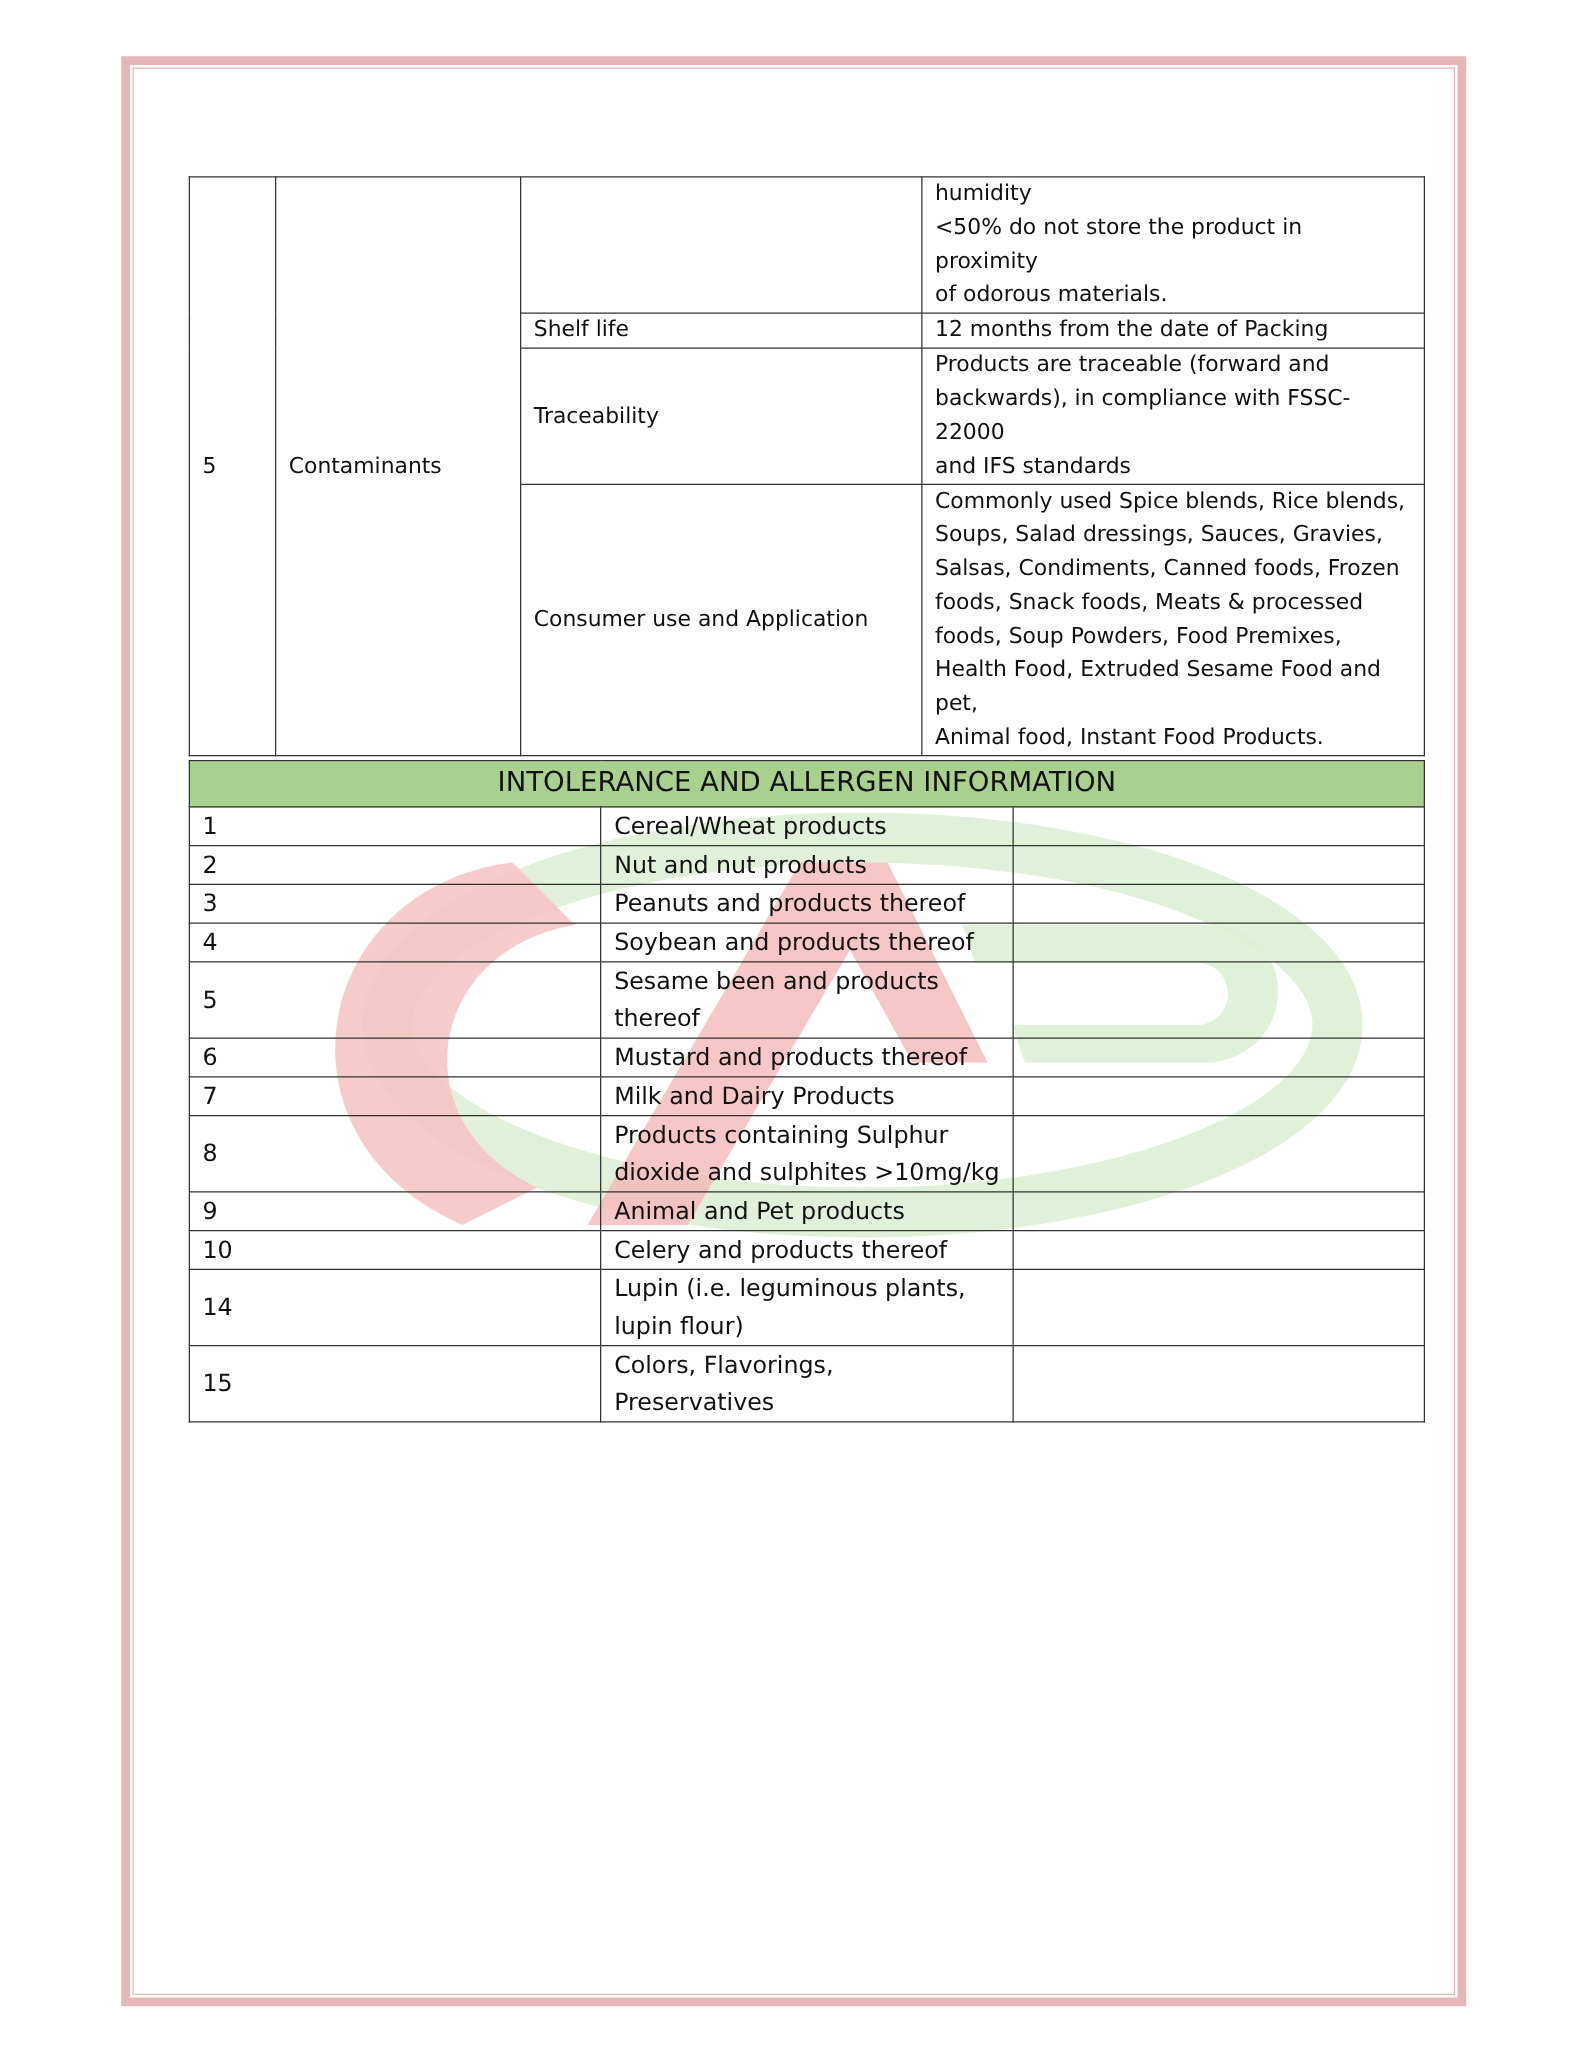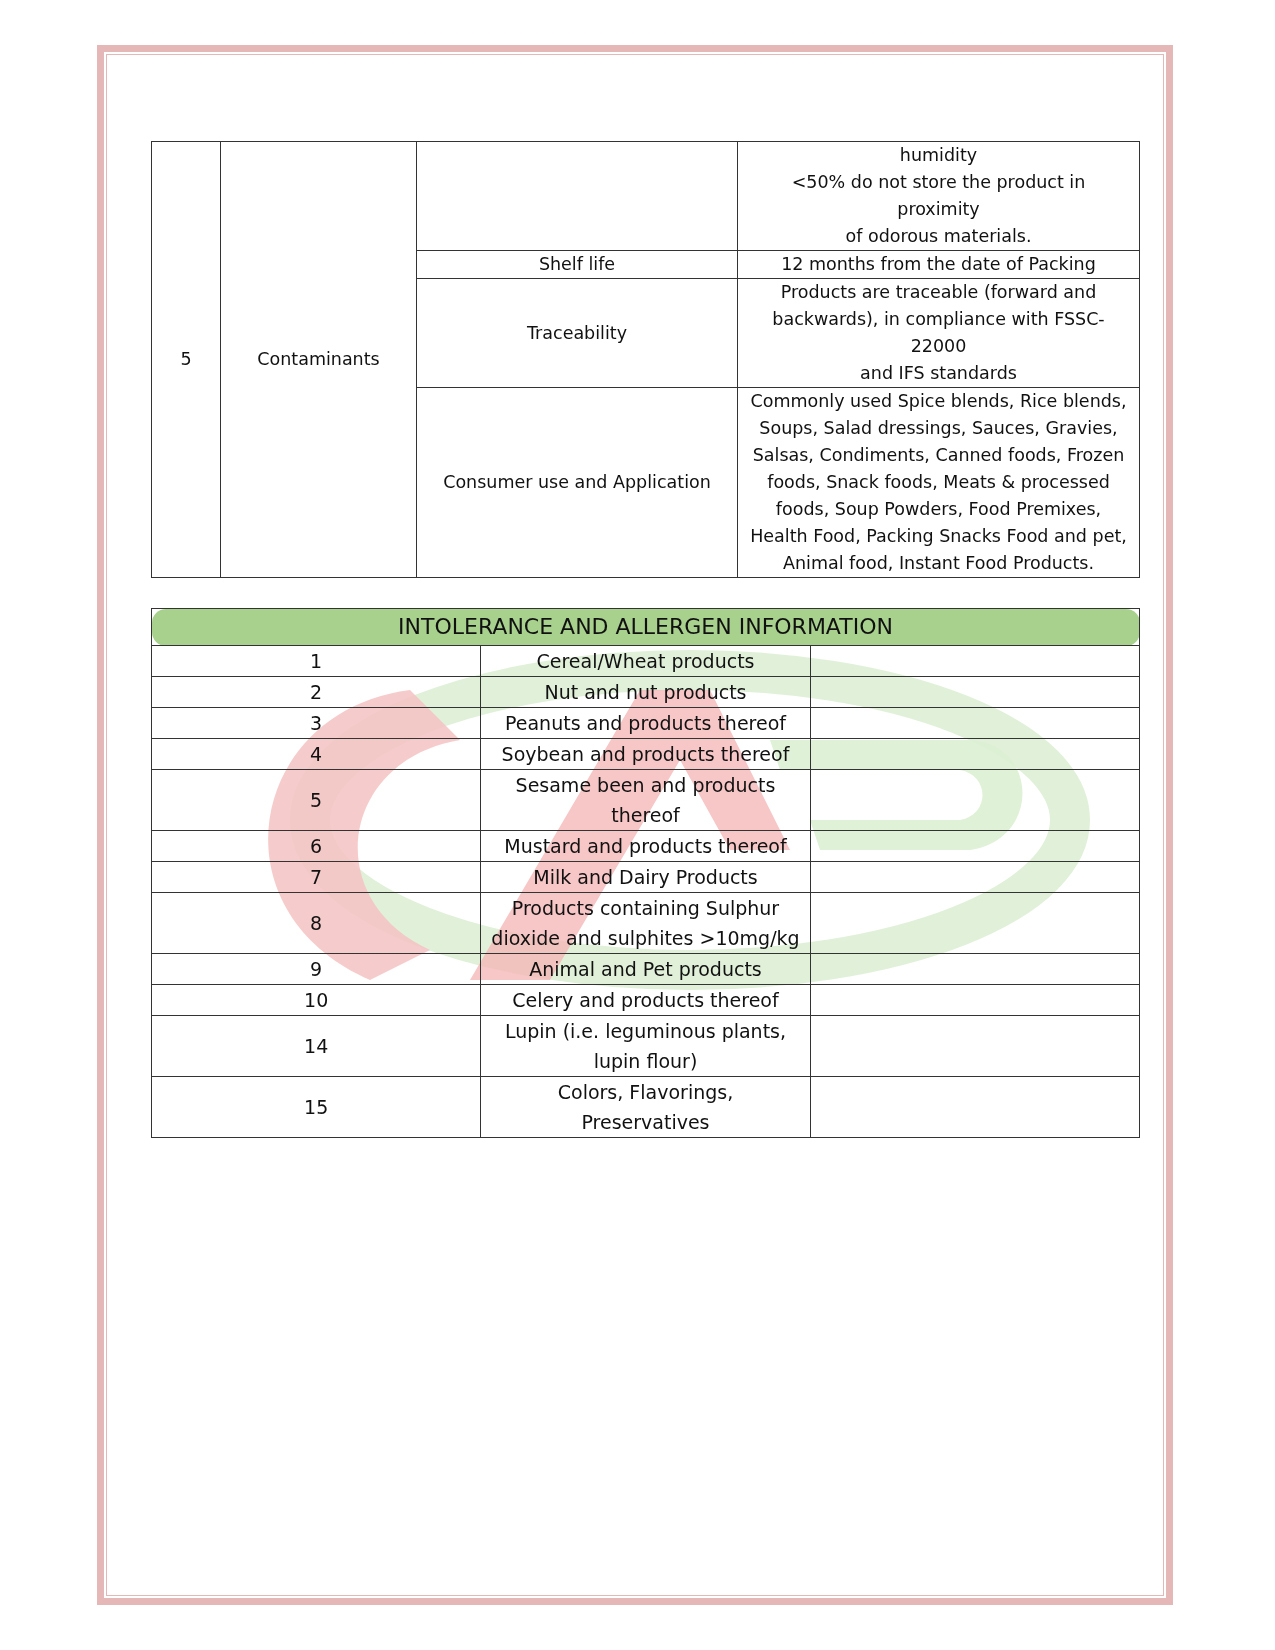--- a/index.html
+++ b/index.html
@@ -4,31 +4,31 @@
 <style>
   html, body { margin: 0; padding: 0; background: #ffffff; }
   body { width: 1275px; height: 1650px; position: relative; overflow: hidden;
          font-family: "DejaVu Sans", sans-serif; color: #111; }
   .page-border-outer { position: absolute; left: 97px; top: 45px; width: 1076px; height: 1560px;
          border: 7px solid #e6b7b7; box-sizing: border-box; }
   .page-border-inner { position: absolute; left: 106px; top: 54px; width: 1058px; height: 1542px;
          border: 1px solid #e6b7b7; box-sizing: border-box; }
   table { border-collapse: collapse; position: absolute; table-layout: fixed; }
   td { border: 1.5px solid #333; font-size: 17.5px; line-height: 27px; vertical-align: middle;
-       padding: 0 10px; text-align: center; }
+       padding: 0 10px; }
   
   #spec-table { left: 151px; top: 141px; width: 989px; }
   #spec-table td.num { width: 48px; }
   #spec-table td.cat { width: 175px; margin-left: 19px; }
   #spec-table td.param { width: 300px; }
   #spec-table td.val { }
   
   #allergen-table { left: 151px; top: 608px; width: 989px; }
   #allergen-table td { line-height: 30px; font-size: 19px; }
-  #allergen-table td.head { background: #a9d18e; text-align: center; font-size: 22px; line-height: 36px; border-radius: 14px; }
+  #allergen-table td.head { background: #a9d18e; text-align: center; font-size: 22px; line-height: 36px; }
   #allergen-table td.key { line-height: 31px; }
   #allergen-table td.n { width: 48px; }
   #allergen-table td.name { width: 489px; }
   .watermark { position: absolute; left: 170px; top: 650px; width: 920px; height: 380px; pointer-events: none; }
 </style>
 </head>
 <body>
 
 <div class="page-border-outer"></div>
 <div class="page-border-inner"></div>
@@ -67,21 +67,21 @@
         </td>
       </tr>
       <tr>
         <td class="param">Consumer use and Application</td>
         <td class="val">
           <div>Commonly used Spice blends, Rice blends,</div>
           <div>Soups, Salad dressings, Sauces, Gravies,</div>
           <div>Salsas, Condiments, Canned foods, Frozen</div>
           <div>foods, Snack foods, Meats &amp; processed</div>
           <div>foods, Soup Powders, Food Premixes,</div>
-          <div>Health Food, Packing Snacks Food and pet,</div>
+          <div>Health Food, Extruded Sesame Food and pet,</div>
           <div>Animal food, Instant Food Products.</div>
         </td>
       </tr>
     </tbody>
 </table>
 
 <table id="allergen-table">
   <tbody id="allergen-body">
     <tr>
       <td class="head" colspan="3">INTOLERANCE AND ALLERGEN INFORMATION</td>

